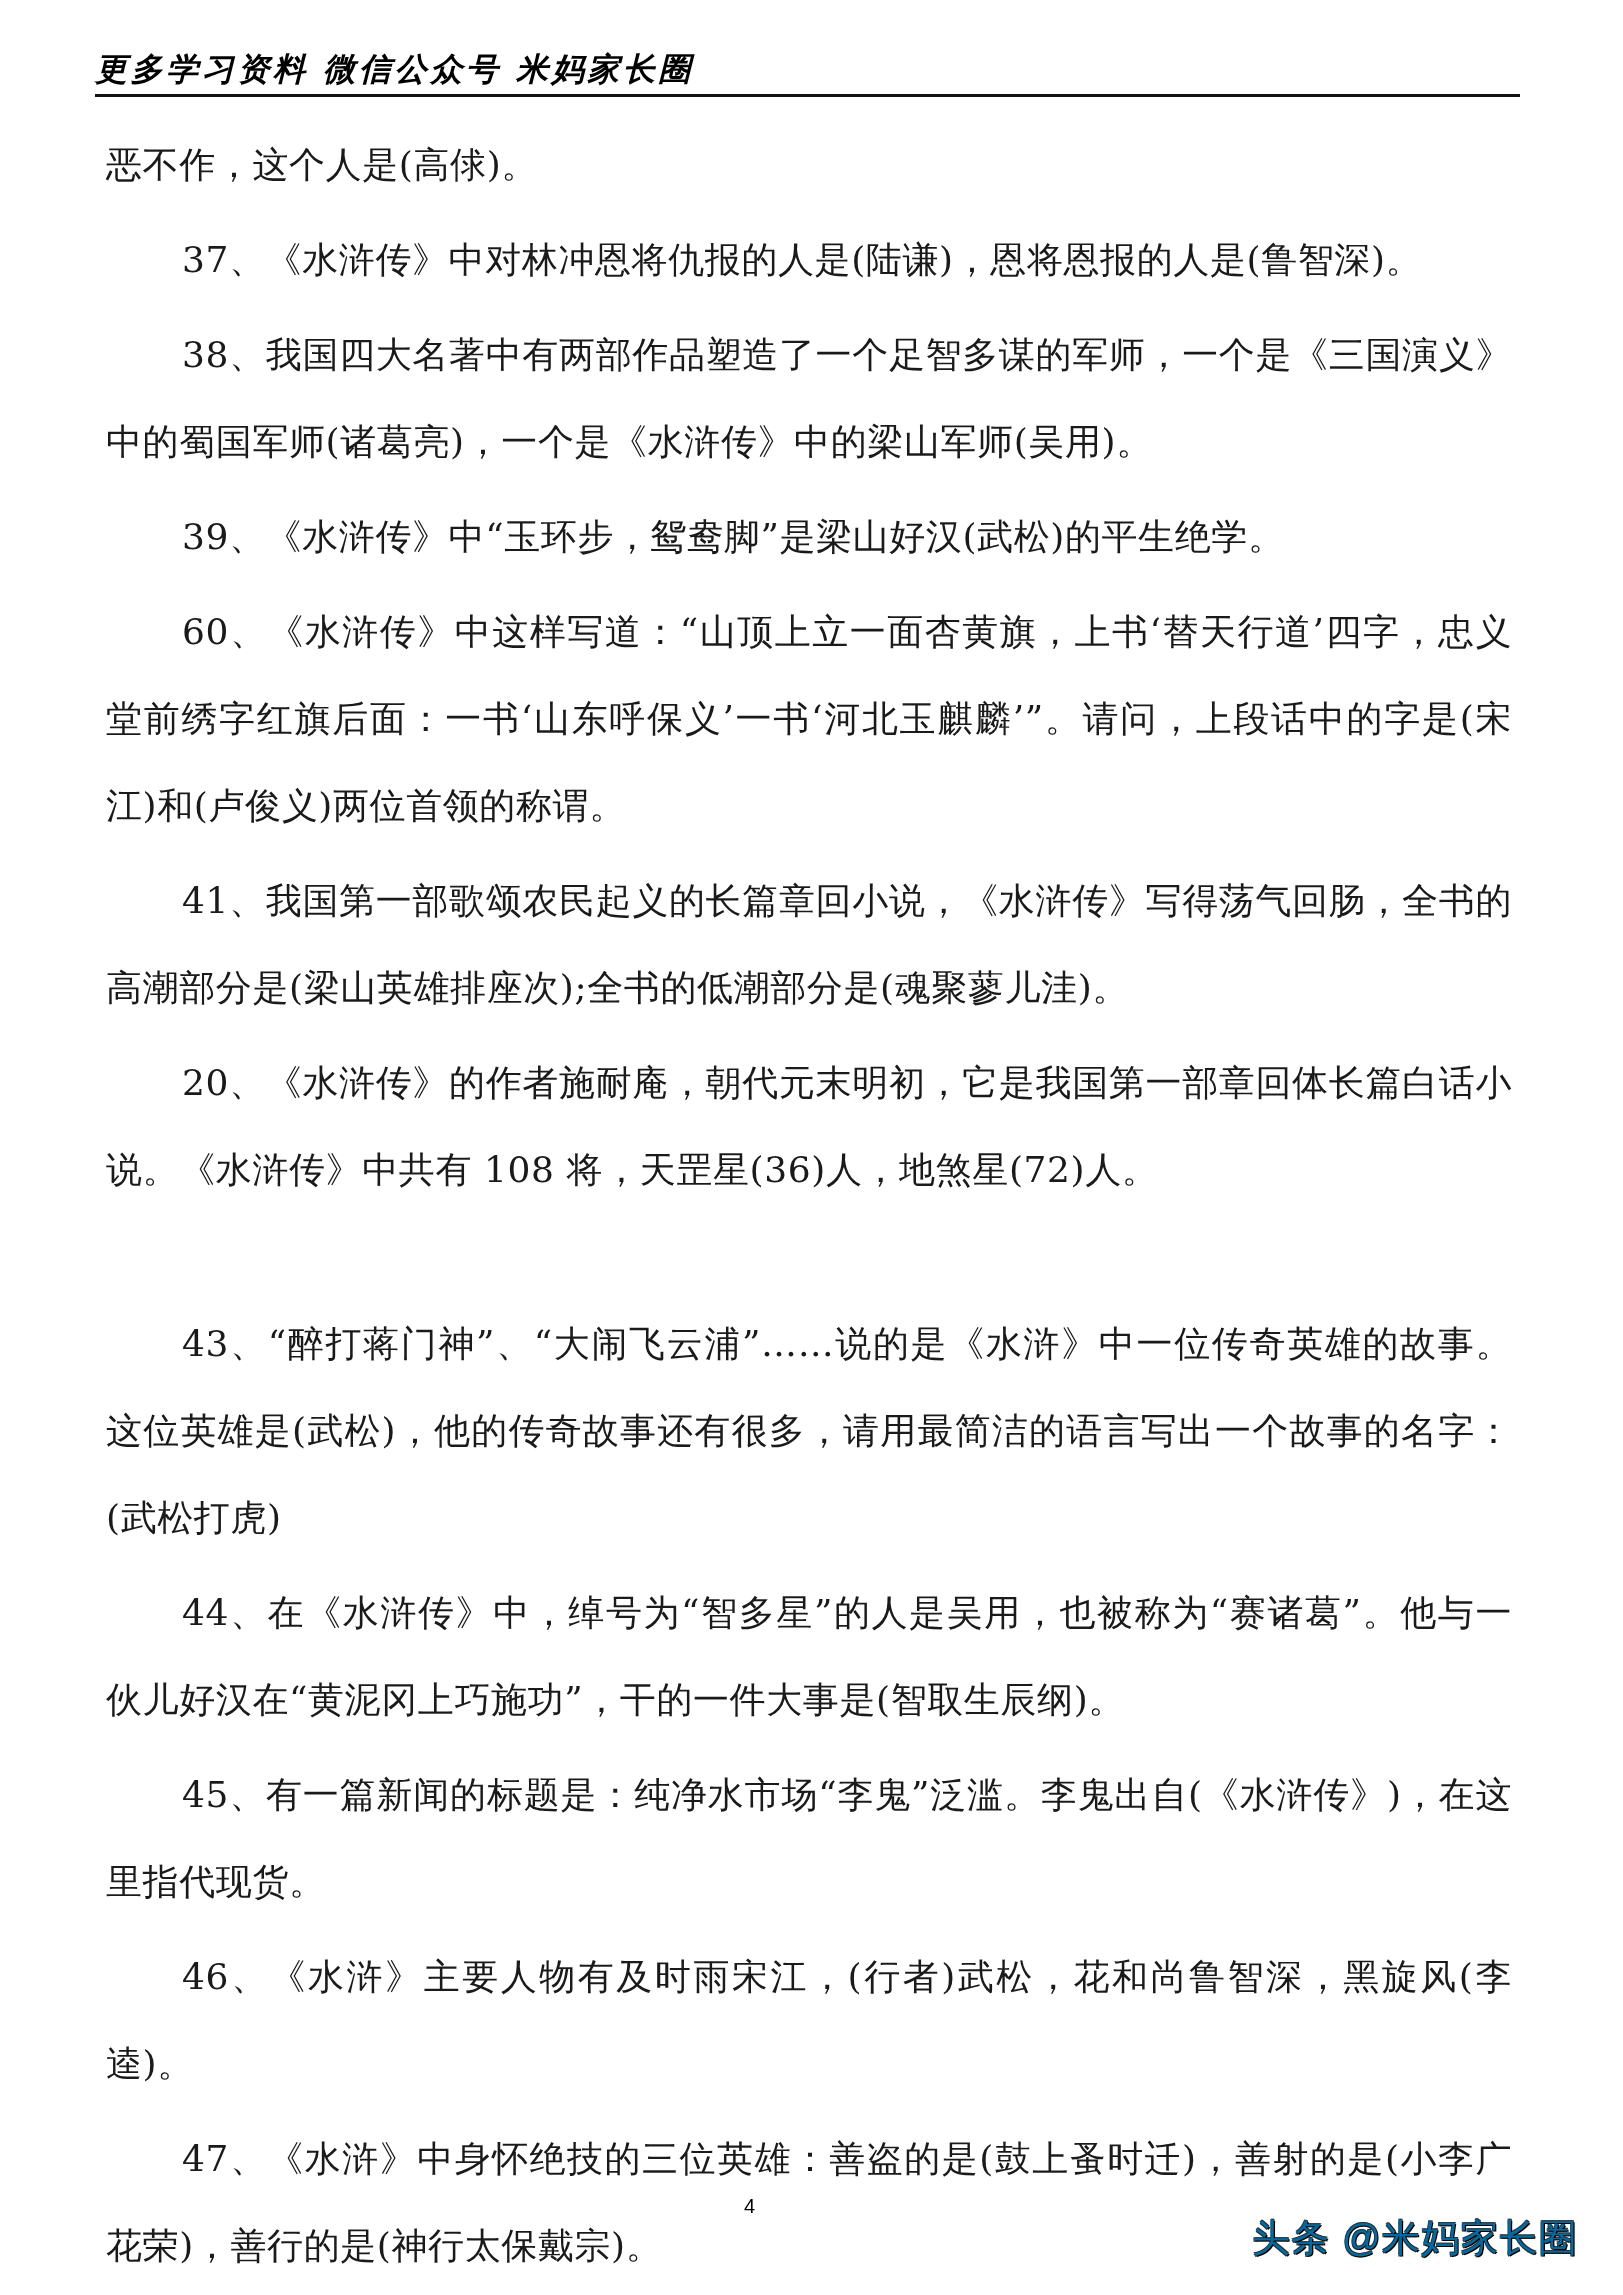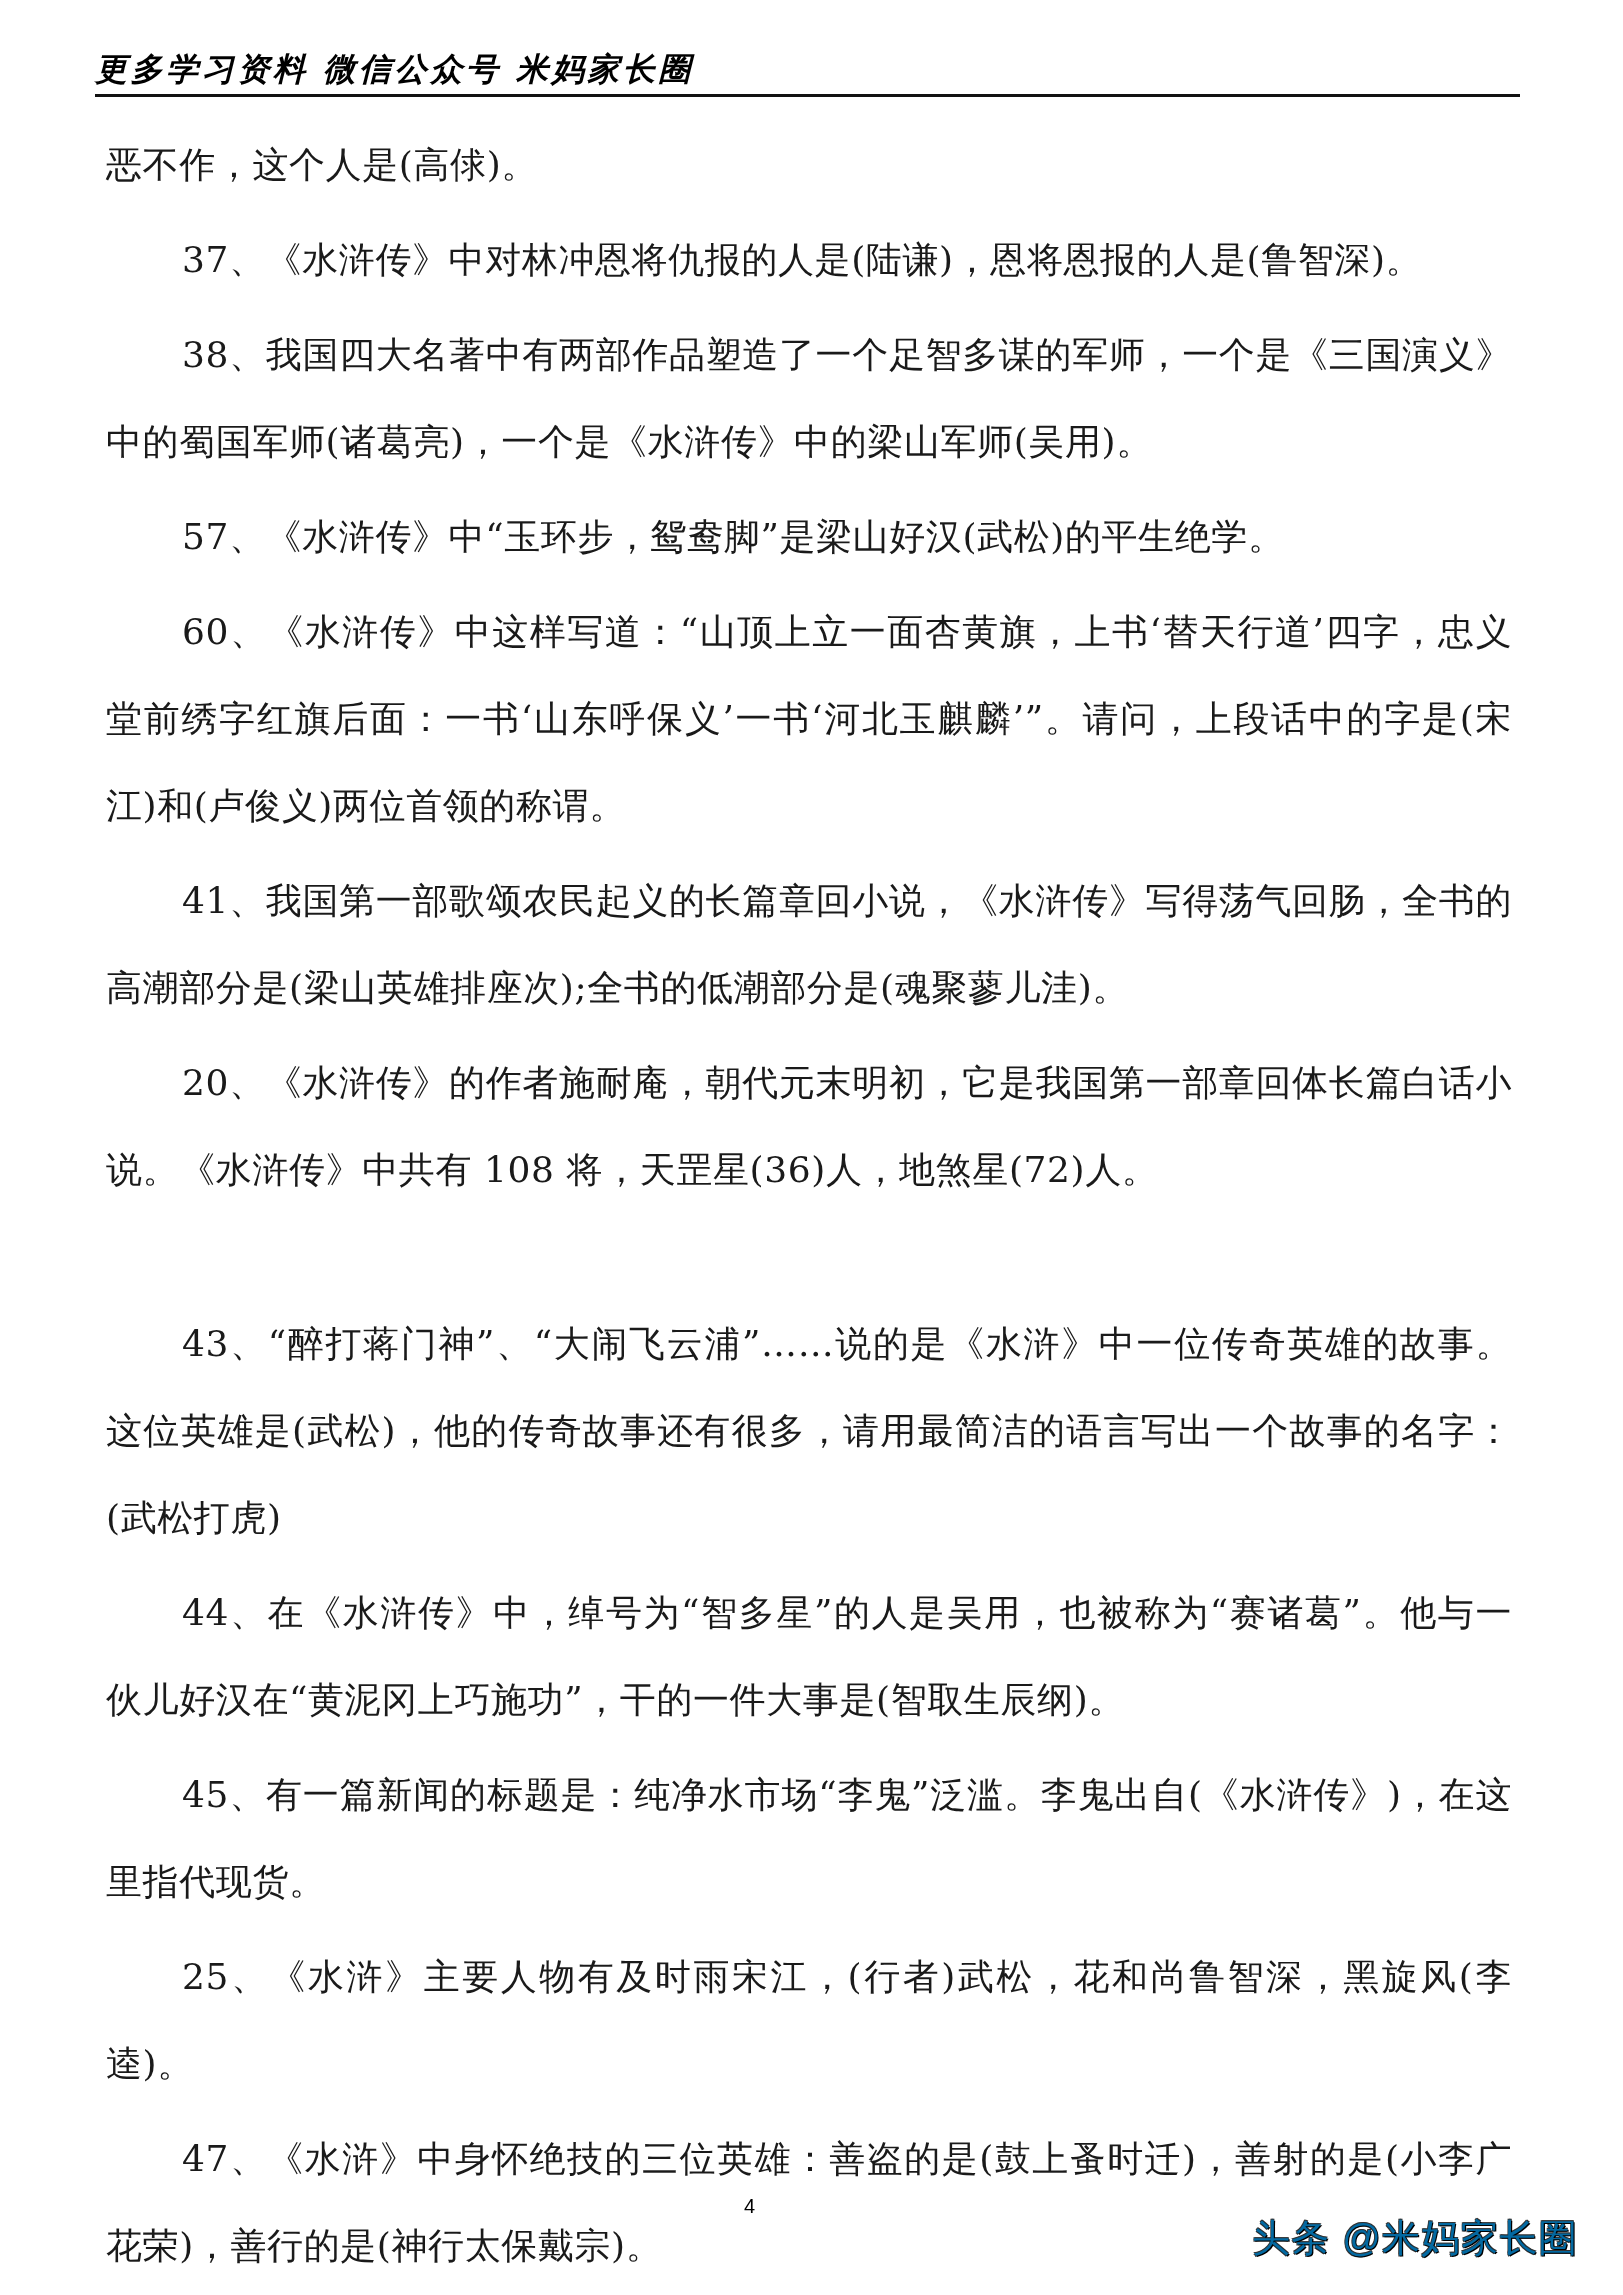--- a/index.html
+++ b/index.html
@@ -84,26 +84,26 @@
 
 <div class="header">
   <span class="header-title">更多学习资料 微信公众号 米妈家长圈</span>
 </div>
 <div class="header-rule"></div>
 
 <div class="content">
   <p class="para">恶不作，这个人是(高俅)。</p>
   <p class="para indent">37、《水浒传》中对林冲恩将仇报的人是(陆谦)，恩将恩报的人是(鲁智深)。</p>
   <p class="para indent">38、我国四大名著中有两部作品塑造了一个足智多谋的军师，一个是《三国演义》中的蜀国军师(诸葛亮)，一个是《水浒传》中的梁山军师(吴用)。</p>
-  <p class="para indent">57、《水浒传》中“玉环步，鸳鸯脚”是梁山好汉(武松)的平生绝学。</p>
+  <p class="para indent">39、《水浒传》中“玉环步，鸳鸯脚”是梁山好汉(武松)的平生绝学。</p>
   <p class="para indent">60、《水浒传》中这样写道：“山顶上立一面杏黄旗，上书‘替天行道’四字，忠义堂前绣字红旗后面：一书‘山东呼保义’一书‘河北玉麒麟’”。请问，上段话中的字是(宋江)和(卢俊义)两位首领的称谓。</p>
   <p class="para indent">41、我国第一部歌颂农民起义的长篇章回小说，《水浒传》写得荡气回肠，全书的高潮部分是(梁山英雄排座次);全书的低潮部分是(魂聚蓼儿洼)。</p>
   <p class="para indent">20、《水浒传》的作者施耐庵，朝代元末明初，它是我国第一部章回体长篇白话小说。《水浒传》中共有 108 将，天罡星(36)人，地煞星(72)人。</p>
   <p class="para indent gap-before">43、“醉打蒋门神”、“大闹飞云浦”……说的是《水浒》中一位传奇英雄的故事。这位英雄是(武松)，他的传奇故事还有很多，请用最简洁的语言写出一个故事的名字：(武松打虎)</p>
   <p class="para indent">44、在《水浒传》中，绰号为“智多星”的人是吴用，也被称为“赛诸葛”。他与一伙儿好汉在“黄泥冈上巧施功”，干的一件大事是(智取生辰纲)。</p>
   <p class="para indent">45、有一篇新闻的标题是：纯净水市场“李鬼”泛滥。李鬼出自(《水浒传》)，在这里指代现货。</p>
-  <p class="para indent">25、《水浒》主要人物有及时雨宋江，(行者)武松，花和尚鲁智深，黑旋风(李逵)。</p>
+  <p class="para indent">46、《水浒》主要人物有及时雨宋江，(行者)武松，花和尚鲁智深，黑旋风(李逵)。</p>
   <p class="para indent">47、《水浒》中身怀绝技的三位英雄：善盗的是(鼓上蚤时迁)，善射的是(小李广花荣)，善行的是(神行太保戴宗)。</p>
 </div>
 
 <div class="page-number">4</div>
 <div class="watermark">头条 @米妈家长圈</div>
 
 
 </body></html>

